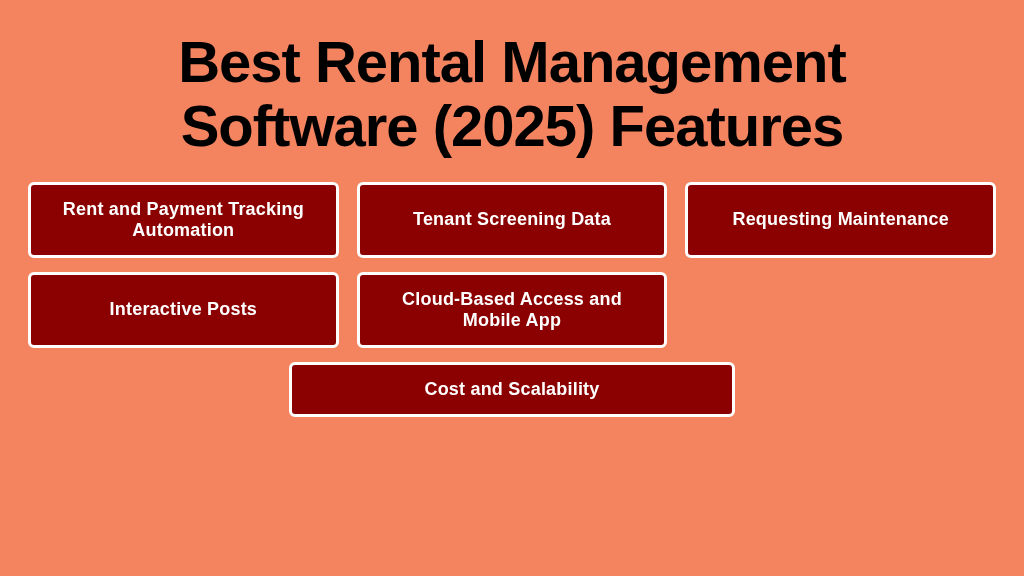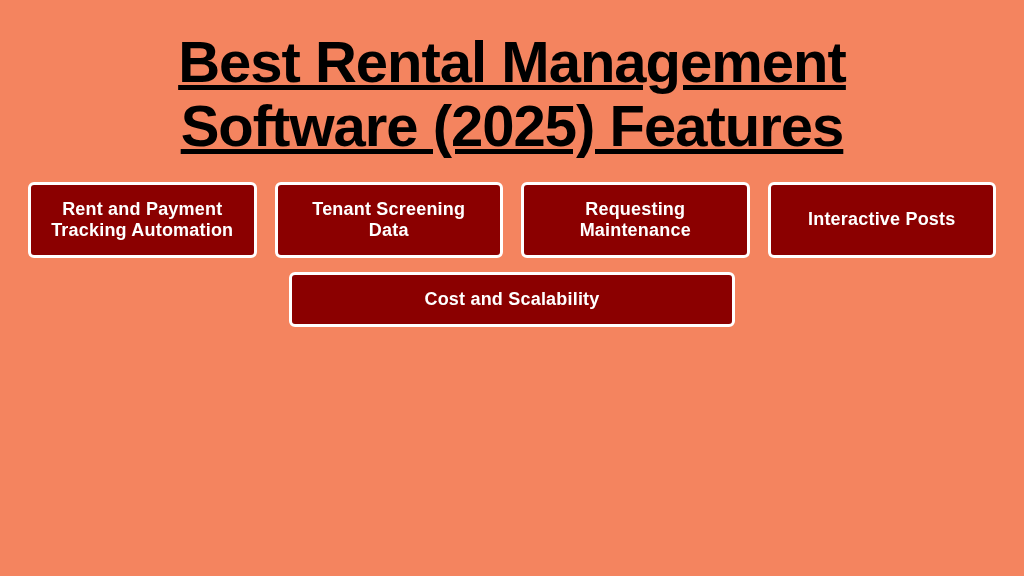--- a/index.html
+++ b/index.html
@@ -24,26 +24,25 @@
       text-align: center;
       padding: 30px 60px 20px 60px;
     }
 
     .main-title {
       font-size: 58px;
       font-weight: 900;
       color: #000000;
       line-height: 1.1;
       letter-spacing: -1px;
-      text-decoration: underline;
     }
 
     .features-grid {
       display: grid;
-      grid-template-columns: 1fr 1fr 1fr 1fr;
+      grid-template-columns: 1fr 1fr 1fr;
       gap: 14px 18px;
       width: 100%;
       padding: 0 28px;
       margin-top: 4px;
     }
 
     .feature-btn {
       background-color: #8B0000;
       border: 3px solid #ffffff;
       border-radius: 6px;
@@ -85,17 +84,18 @@
 
 <div class="title-section">
   <h1 class="main-title">Best Rental Management Software (2025) Features</h1>
 </div>
 
 <div class="features-grid">
   <button class="feature-btn">Rent and Payment Tracking Automation</button>
   <button class="feature-btn">Tenant Screening Data</button>
   <button class="feature-btn">Requesting Maintenance</button>
   <button class="feature-btn">Interactive Posts</button>
+  <button class="feature-btn">Cloud-Based Access and Mobile App</button>
 </div>
 
 <div class="bottom-row">
   <button class="feature-btn-center">Cost and Scalability</button>
 </div>
 
 </body></html>

